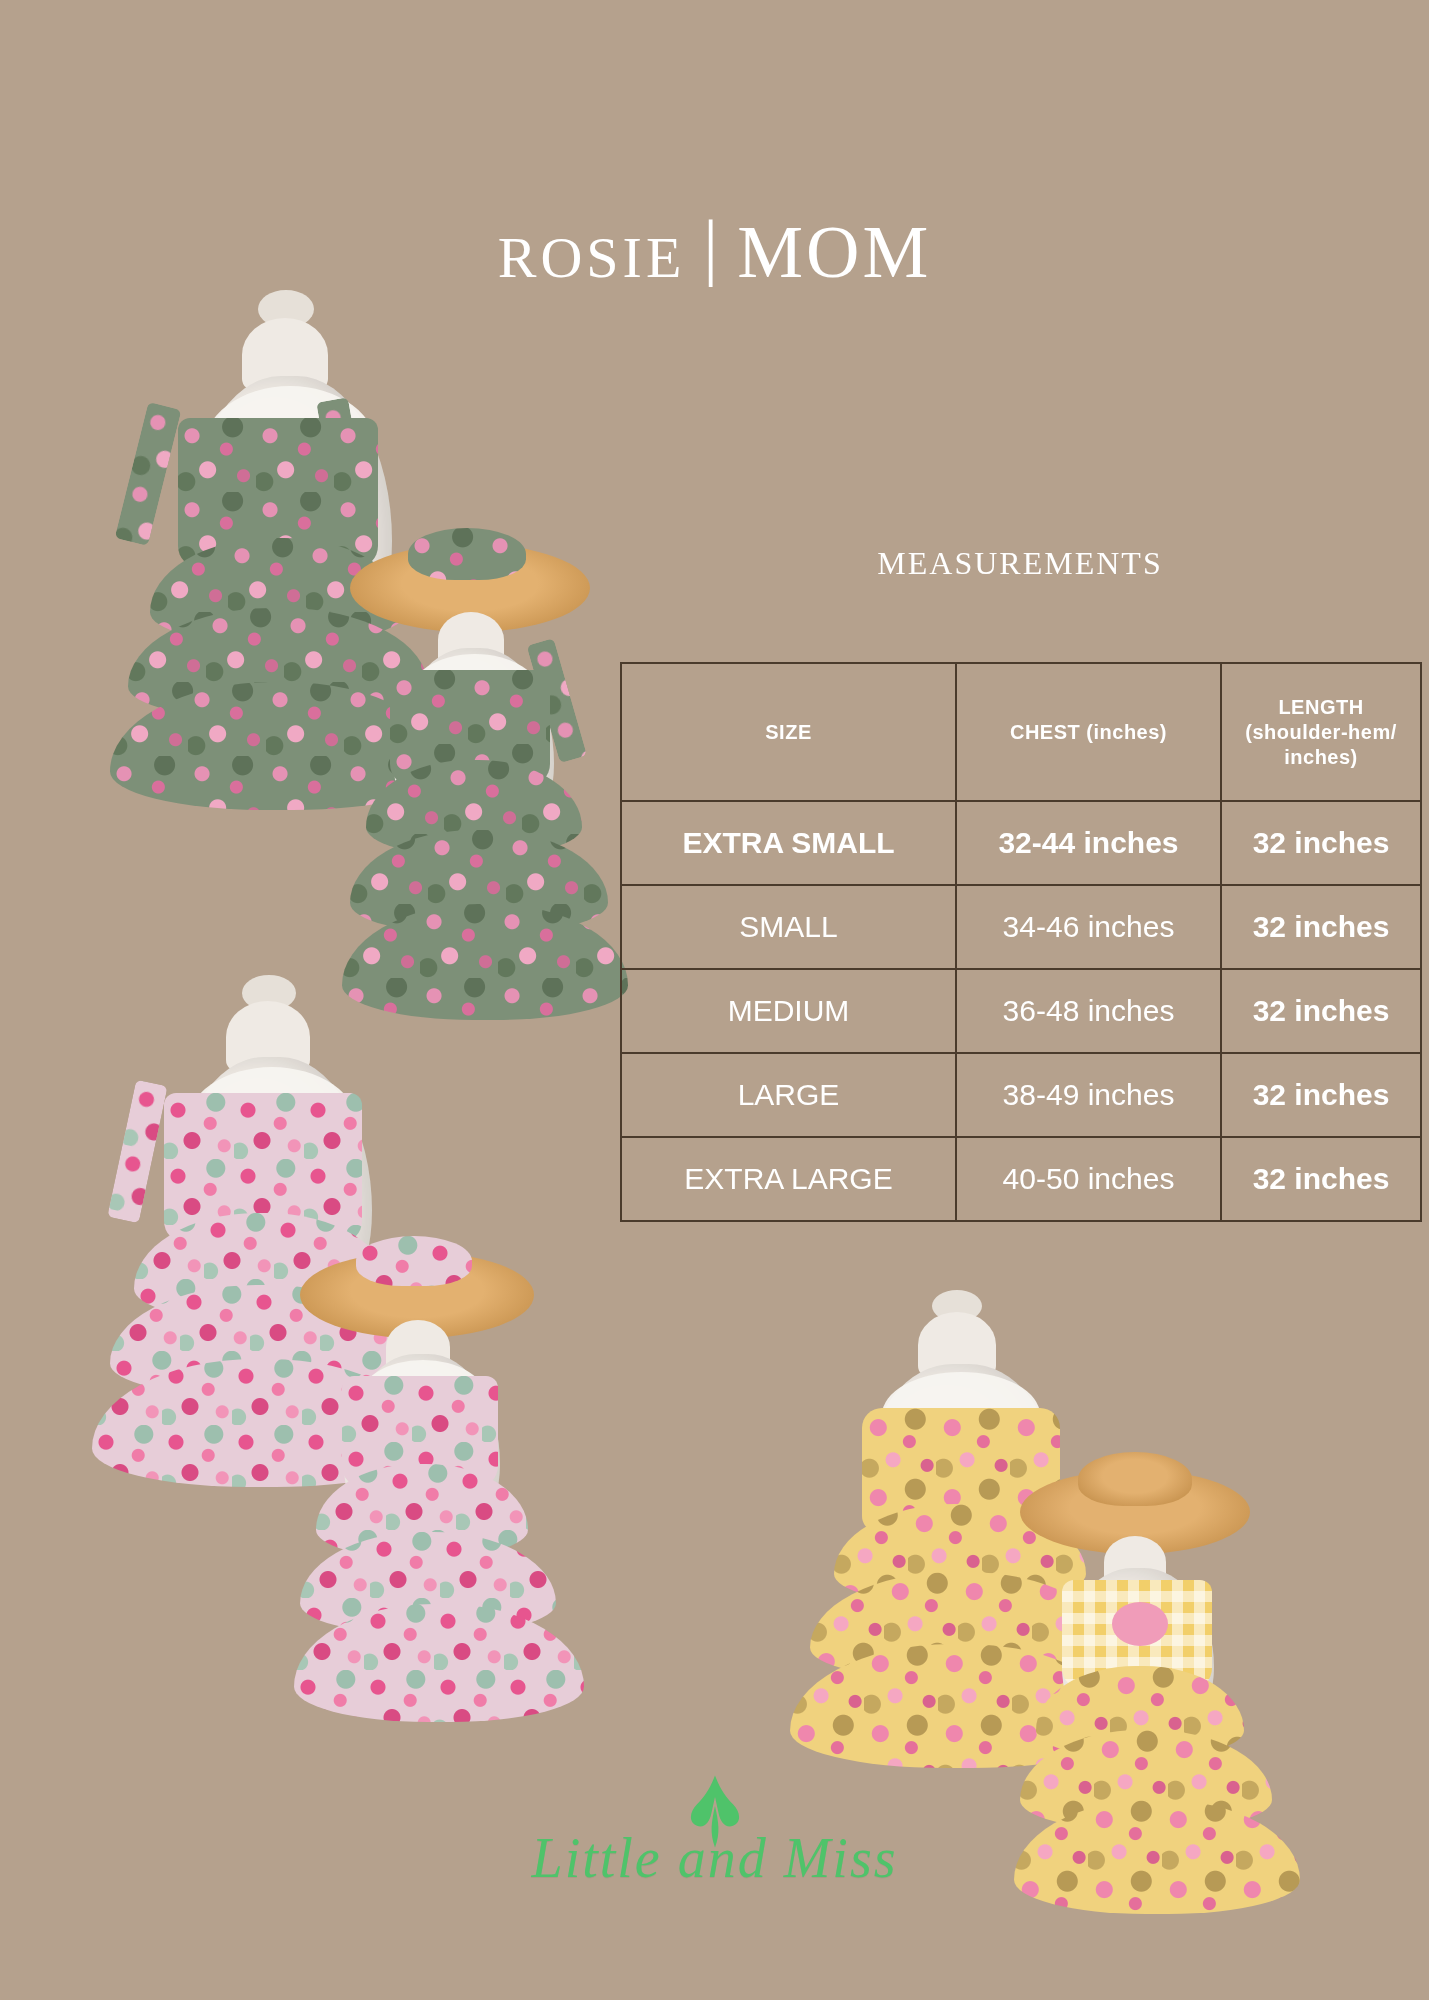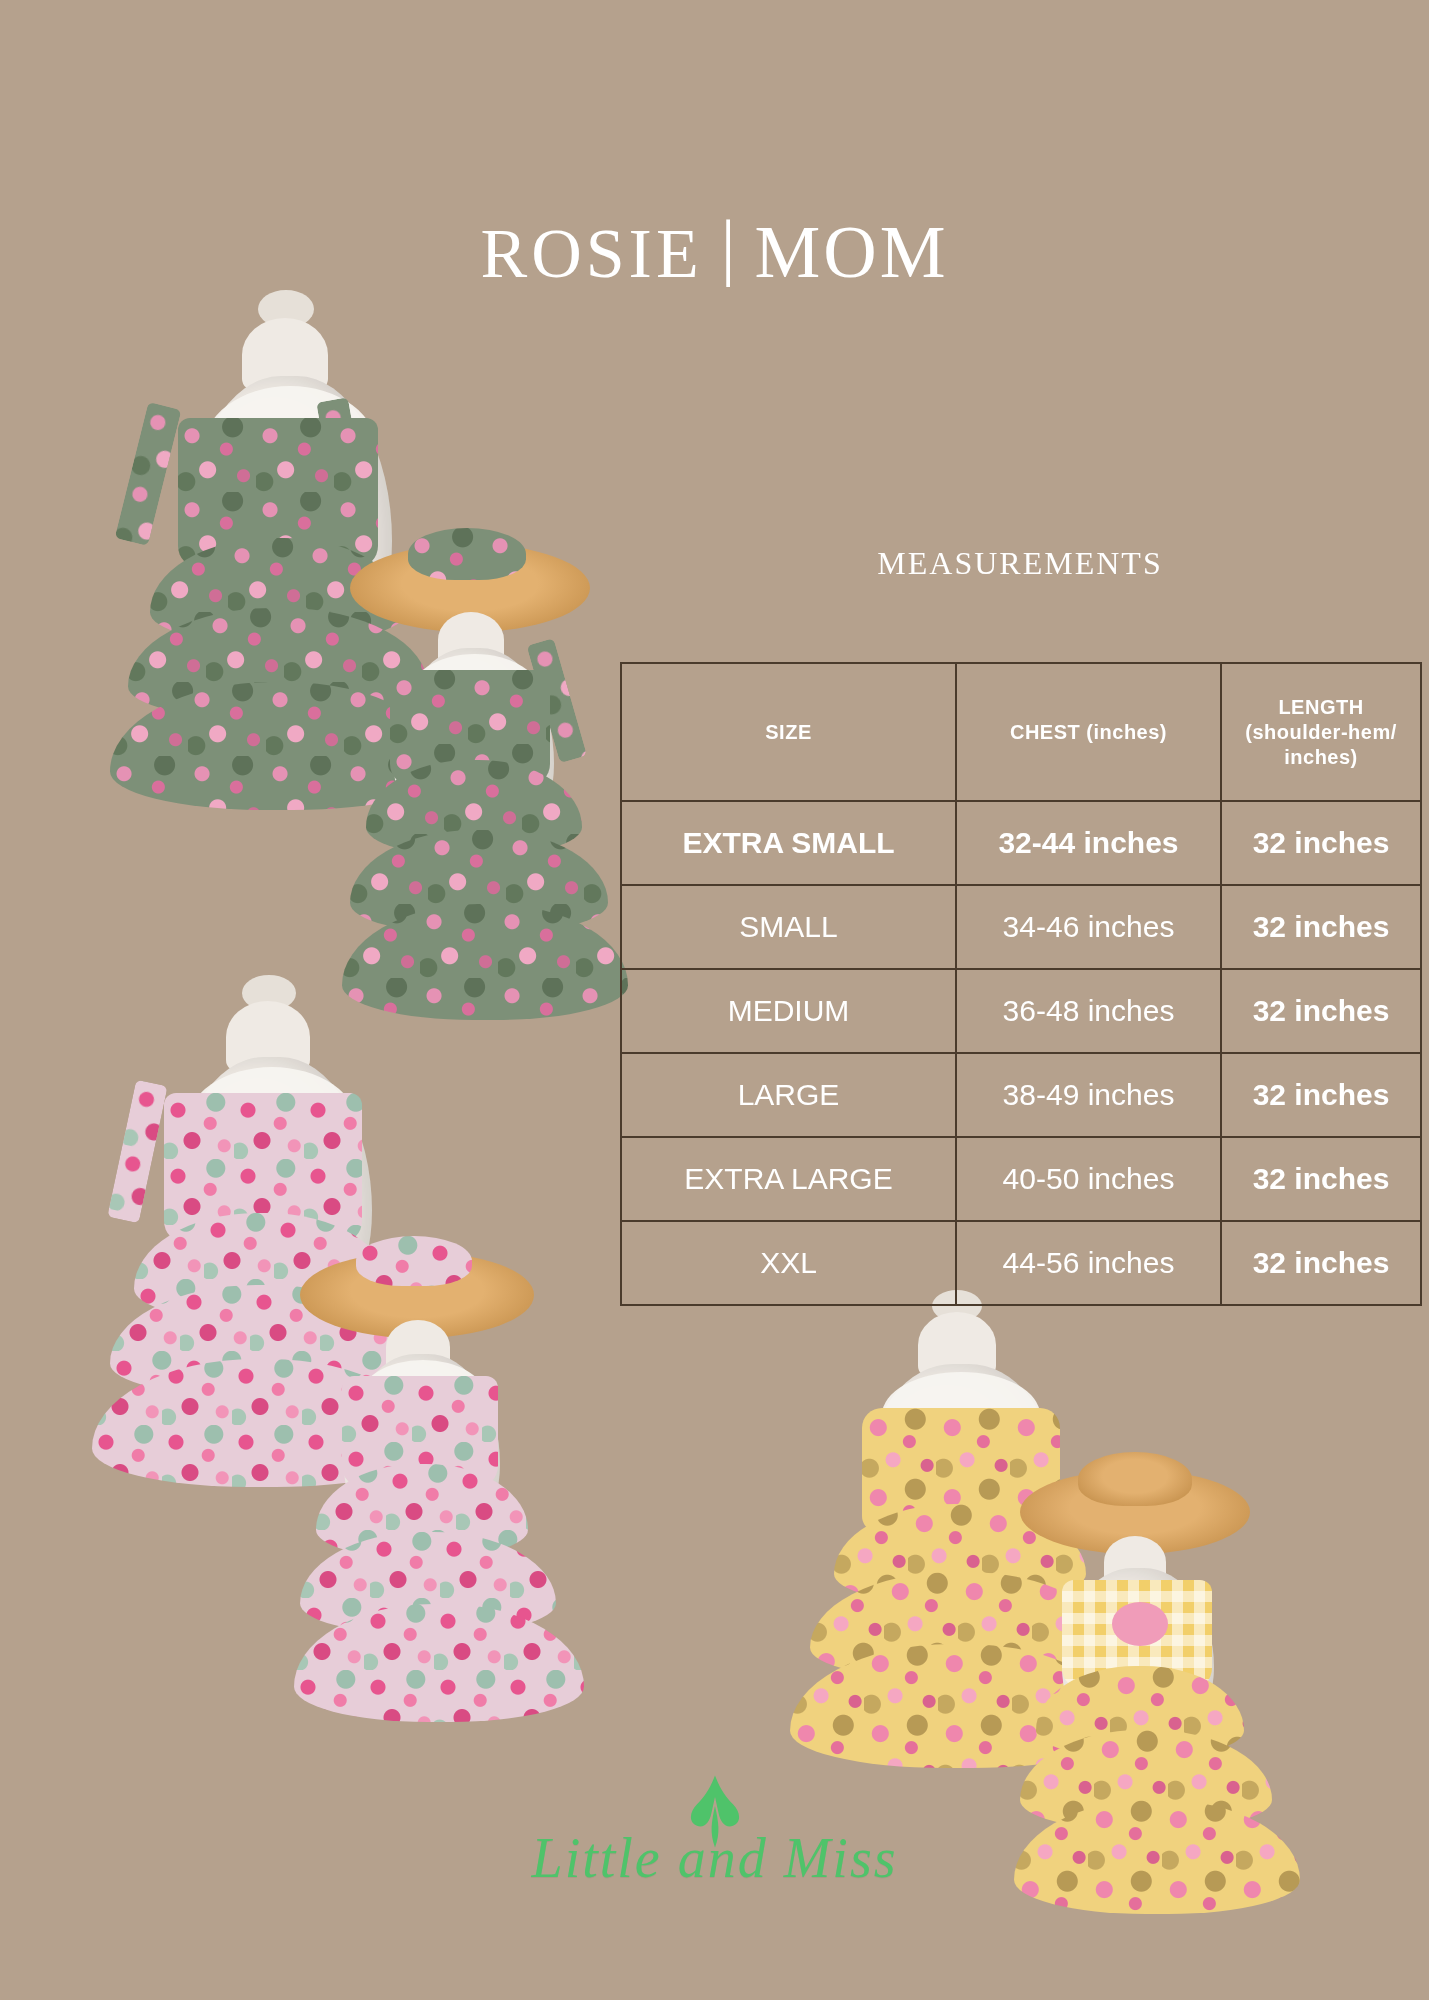--- a/index.html
+++ b/index.html
@@ -20,21 +20,21 @@
     top: 210px;
     left: 0;
     width: 100%;
     text-align: center;
     color: #ffffff;
     font-family: "Liberation Serif", serif;
     letter-spacing: 1px;
     white-space: nowrap;
   }
   .title .brand {
-    font-size: 70px;
+    font-size: 58px;
     font-weight: 400;
     letter-spacing: 4px;
   }
   .title .divider {
     font-size: 74px;
     font-weight: 300;
     margin: 0 18px;
     position: relative;
     top: -6px;
   }
@@ -330,25 +330,20 @@
     <tr>
       <td>LARGE</td>
       <td>38-49 inches</td>
       <td class="len">32 inches</td>
     </tr>
     <tr>
       <td>EXTRA LARGE</td>
       <td>40-50 inches</td>
       <td class="len">32 inches</td>
     </tr>
-    <tr>
-      <td>XXL</td>
-      <td>44-56 inches</td>
-      <td class="len">32 inches</td>
-    </tr>
   </tbody>
 </table>
 
 <div class="logo">
   <svg class="mark" viewBox="0 0 100 100">
     <path d="M50 6 C44 22 38 30 30 38 C22 46 20 58 30 62 C38 65 44 58 46 48 L50 30 L54 48 C56 58 62 65 70 62 C80 58 78 46 70 38 C62 30 56 22 50 6 Z" fill="#4fc36a"></path>
     <path d="M50 40 C46 58 44 70 50 86 C56 70 54 58 50 40 Z" fill="#4fc36a"></path>
   </svg>
   <span>Little and Miss</span>
 </div>

